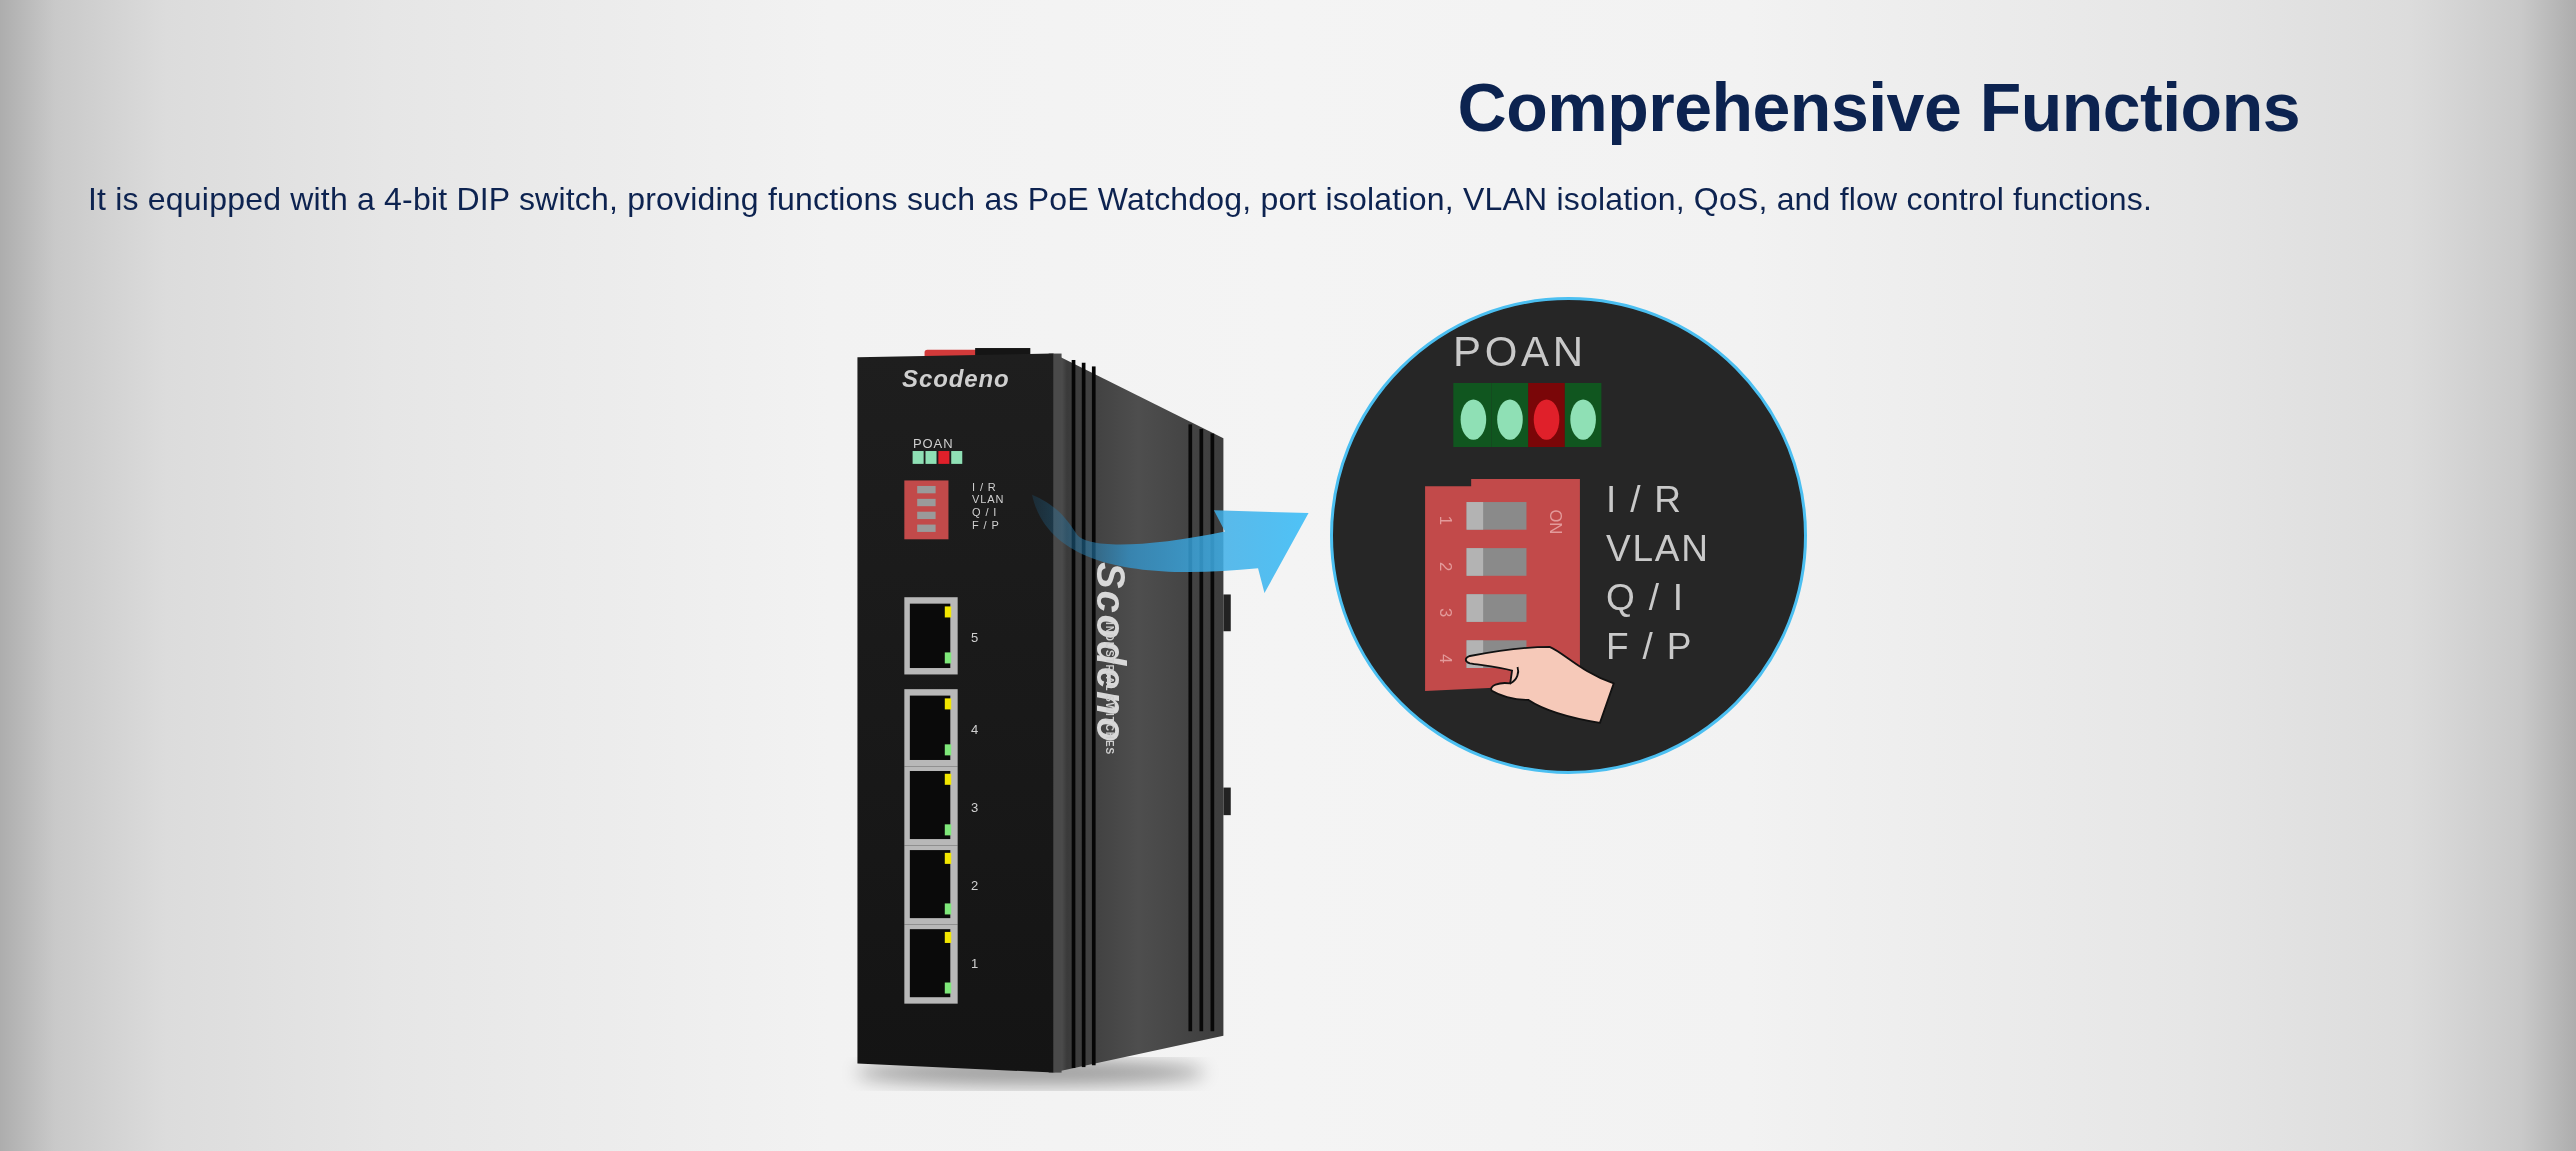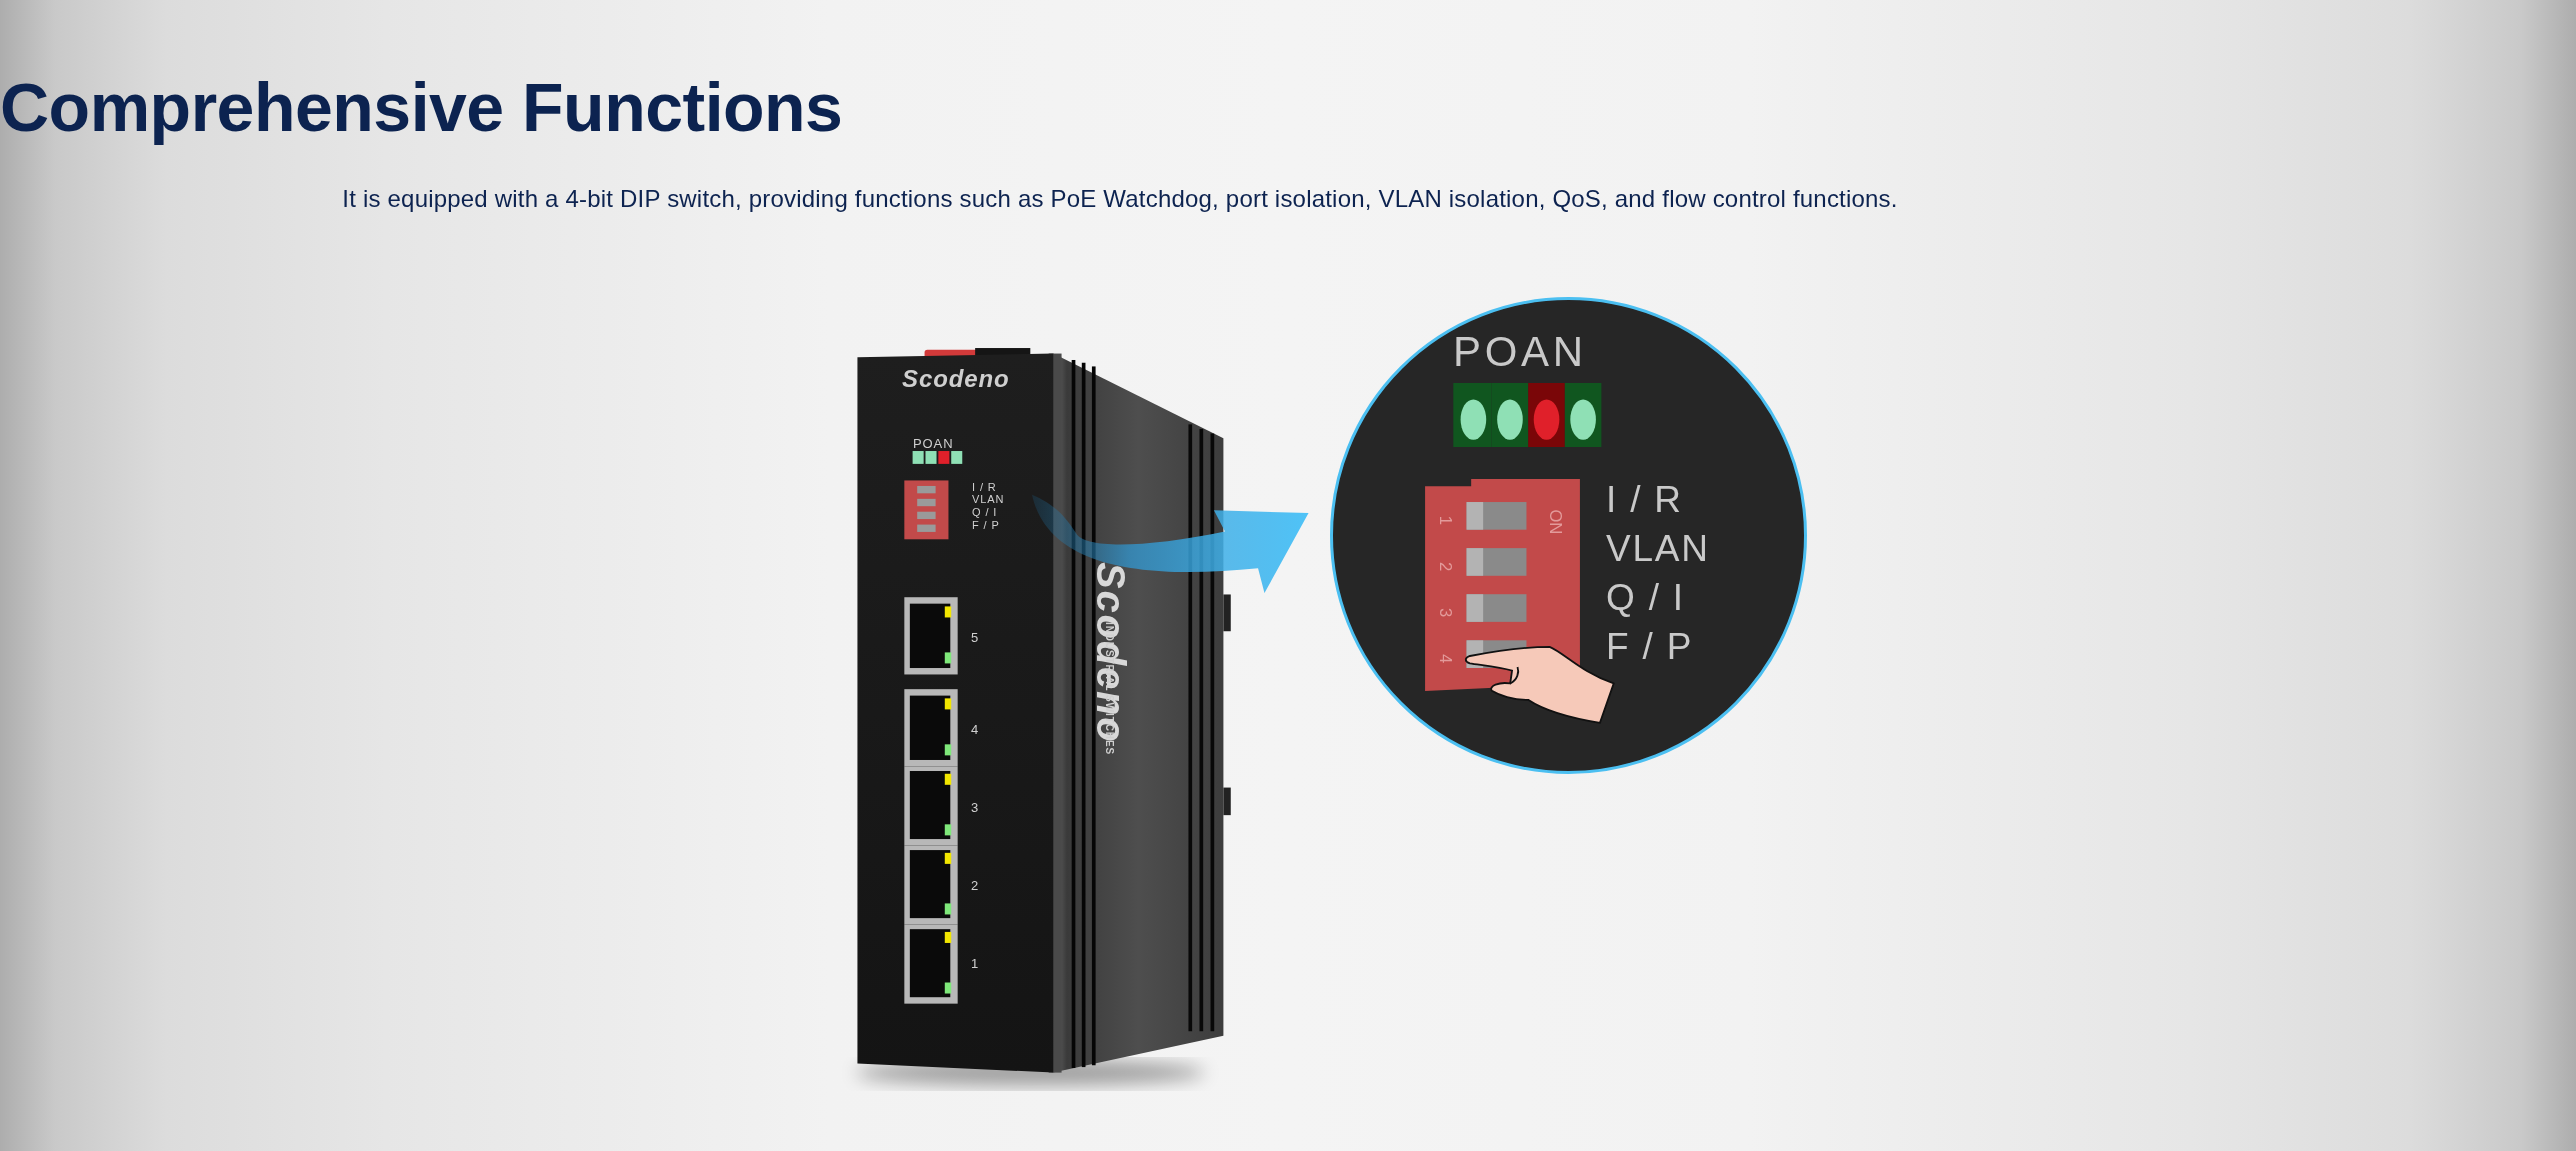--- a/index.html
+++ b/index.html
@@ -2,27 +2,27 @@
 <html style="font-size:14.7px"><head>
 <meta charset="utf-8">
 <style>
   html, body { margin: 0; padding: 0; }
   body {
     width: 2576px; height: 1152px; overflow: hidden; position: relative;
     background: linear-gradient(to right, #adadad 0px, #c9c9c9 55px, #dcdcdc 166px, #e6e6e6 386px, #f2f2f2 828px, #f4f4f4 1288px, #f2f2f2 1748px, #e6e6e6 2190px, #dcdcdc 2410px, #c9c9c9 2521px, #adadad 2576px);
     font-family: "Liberation Sans", sans-serif;
   }
   .title {
-    position: absolute; left: 0; width: 2300px; top: 66px; text-align: left;
+    position: absolute; left: 0; width: 2300px; top: 66px; text-align: right;
     font-size: 68px; font-weight: bold; color: #0c2350; letter-spacing: -0.5px;
     margin: 0; line-height: 83px;
   }
   .subtitle {
     position: absolute; left: 0; width: 2240px; top: 178px; text-align: center;
-    font-size: 24px; color: #0d2350; margin: 0; line-height: 42px; letter-spacing: 0.2px;
+    font-size: 32px; color: #0d2350; margin: 0; line-height: 42px; letter-spacing: 0.2px;
   }
   
   .device { position: absolute; left: 828px; top: 337px; width: 423px; height: 754px; }
   .device svg { position: absolute; left: 0; top: 0; overflow: visible; }
   .logo-front {
     position: absolute; left: 74px; top: 28px; font-size: 24px; font-weight: bold; font-style: italic;
     color: #cfcfcf; letter-spacing: 0.9px;
   }
   .led-label { position: absolute; left: 85px; top: 99px; font-size: 13px; color: #cfcfcf; letter-spacing: 0.9px; }
   .dip-label { position: absolute; left: 144px; font-size: 11px; color: #d0d0d0; letter-spacing: 0.9px; }

